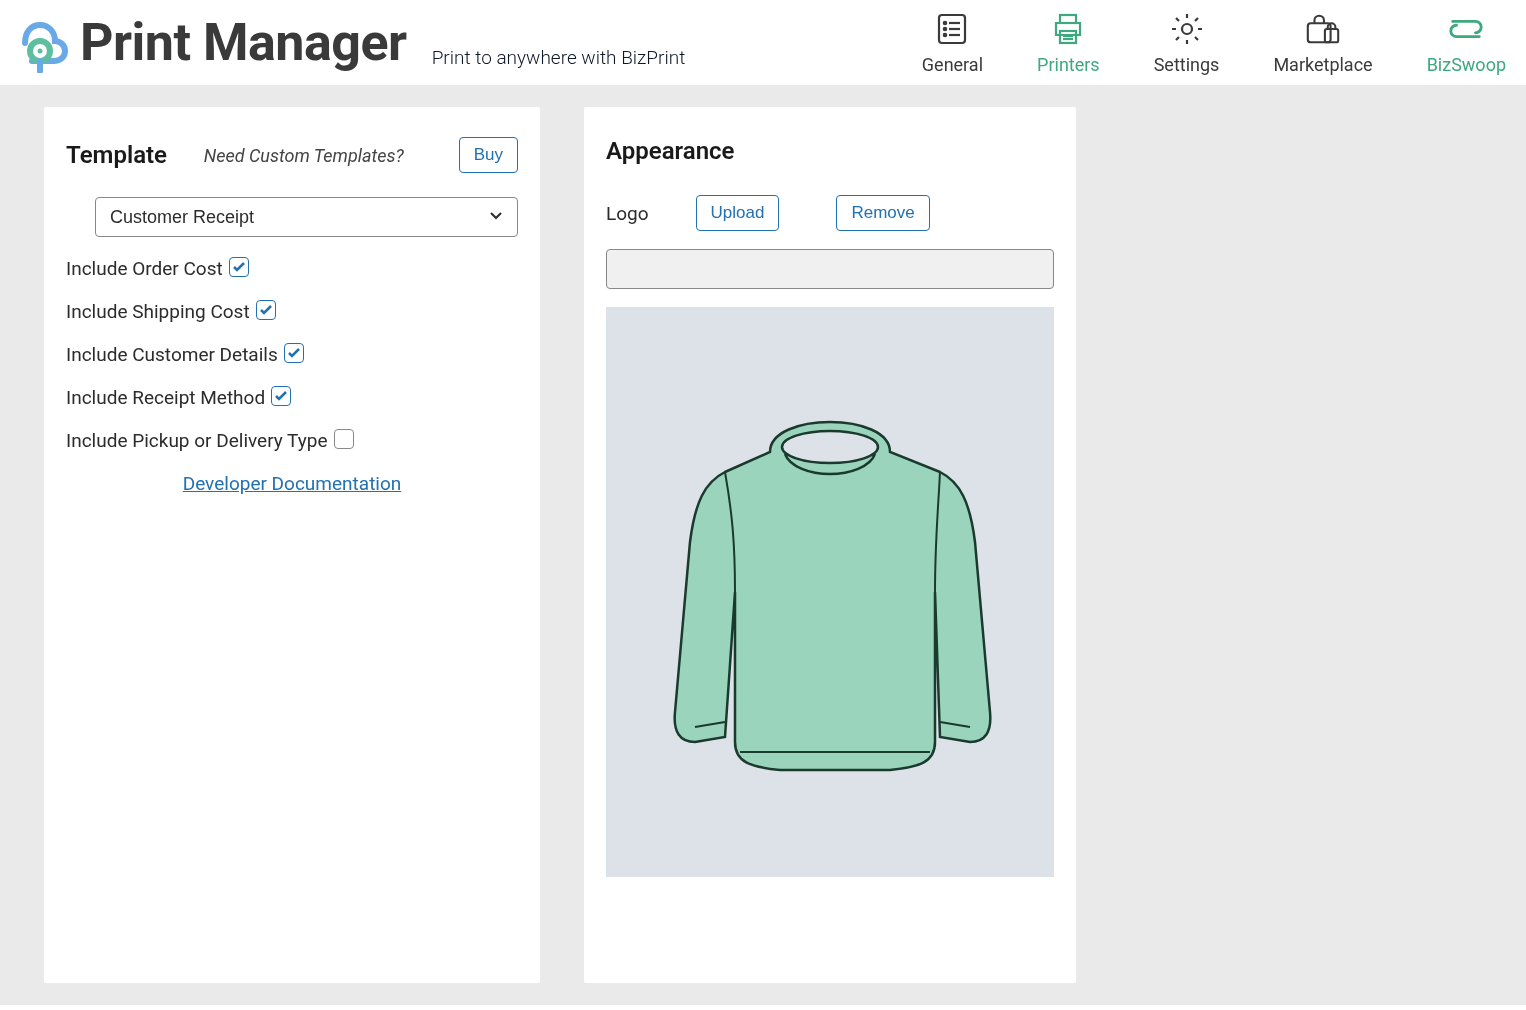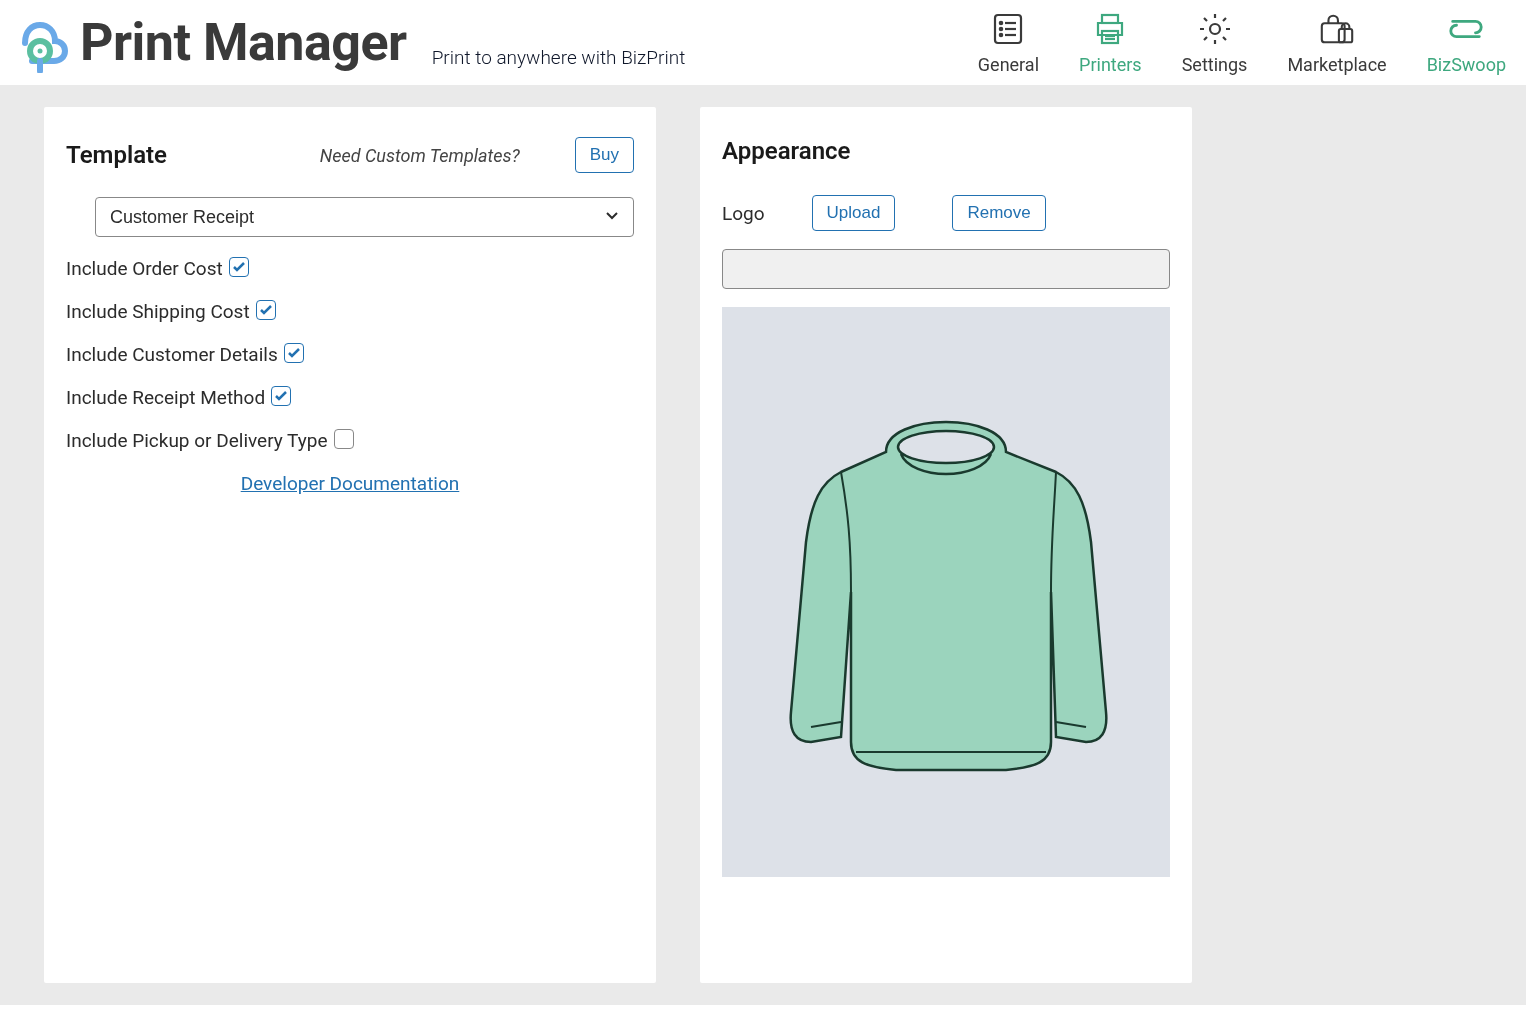--- a/index.html
+++ b/index.html
@@ -29,21 +29,21 @@
     .tagline {
       font-size: 19px;
       color: #0f172a;
       margin-left: 15px;
       margin-bottom: 4px;
       font-weight: 300;
     }
     .nav {
       margin-left: auto;
       display: flex;
-      gap: 40px;
+      gap: 54px;
     }
     .nav-item {
       display: flex;
       flex-direction: column;
       align-items: center;
       gap: 6px;
       cursor: pointer;
       color: #3a3a3a;
       font-size: 18px;
     }
@@ -56,21 +56,21 @@
       padding: 22px 44px;
       background: #eaeaea;
       min-height: 920px;
     }
     .panel {
       background: #fff;
       border-radius: 2px;
       padding: 30px 22px;
       flex: 0 0 auto;
     }
-    .panel-left { width: 612px; }
+    .panel-left { width: 496px; }
     .panel-right { width: 492px; }
     .panel-header {
       display: flex;
       align-items: center;
       justify-content: space-between;
       margin-bottom: 24px;
     }
     .panel-title {
       font-size: 24px;
       font-weight: 600;

